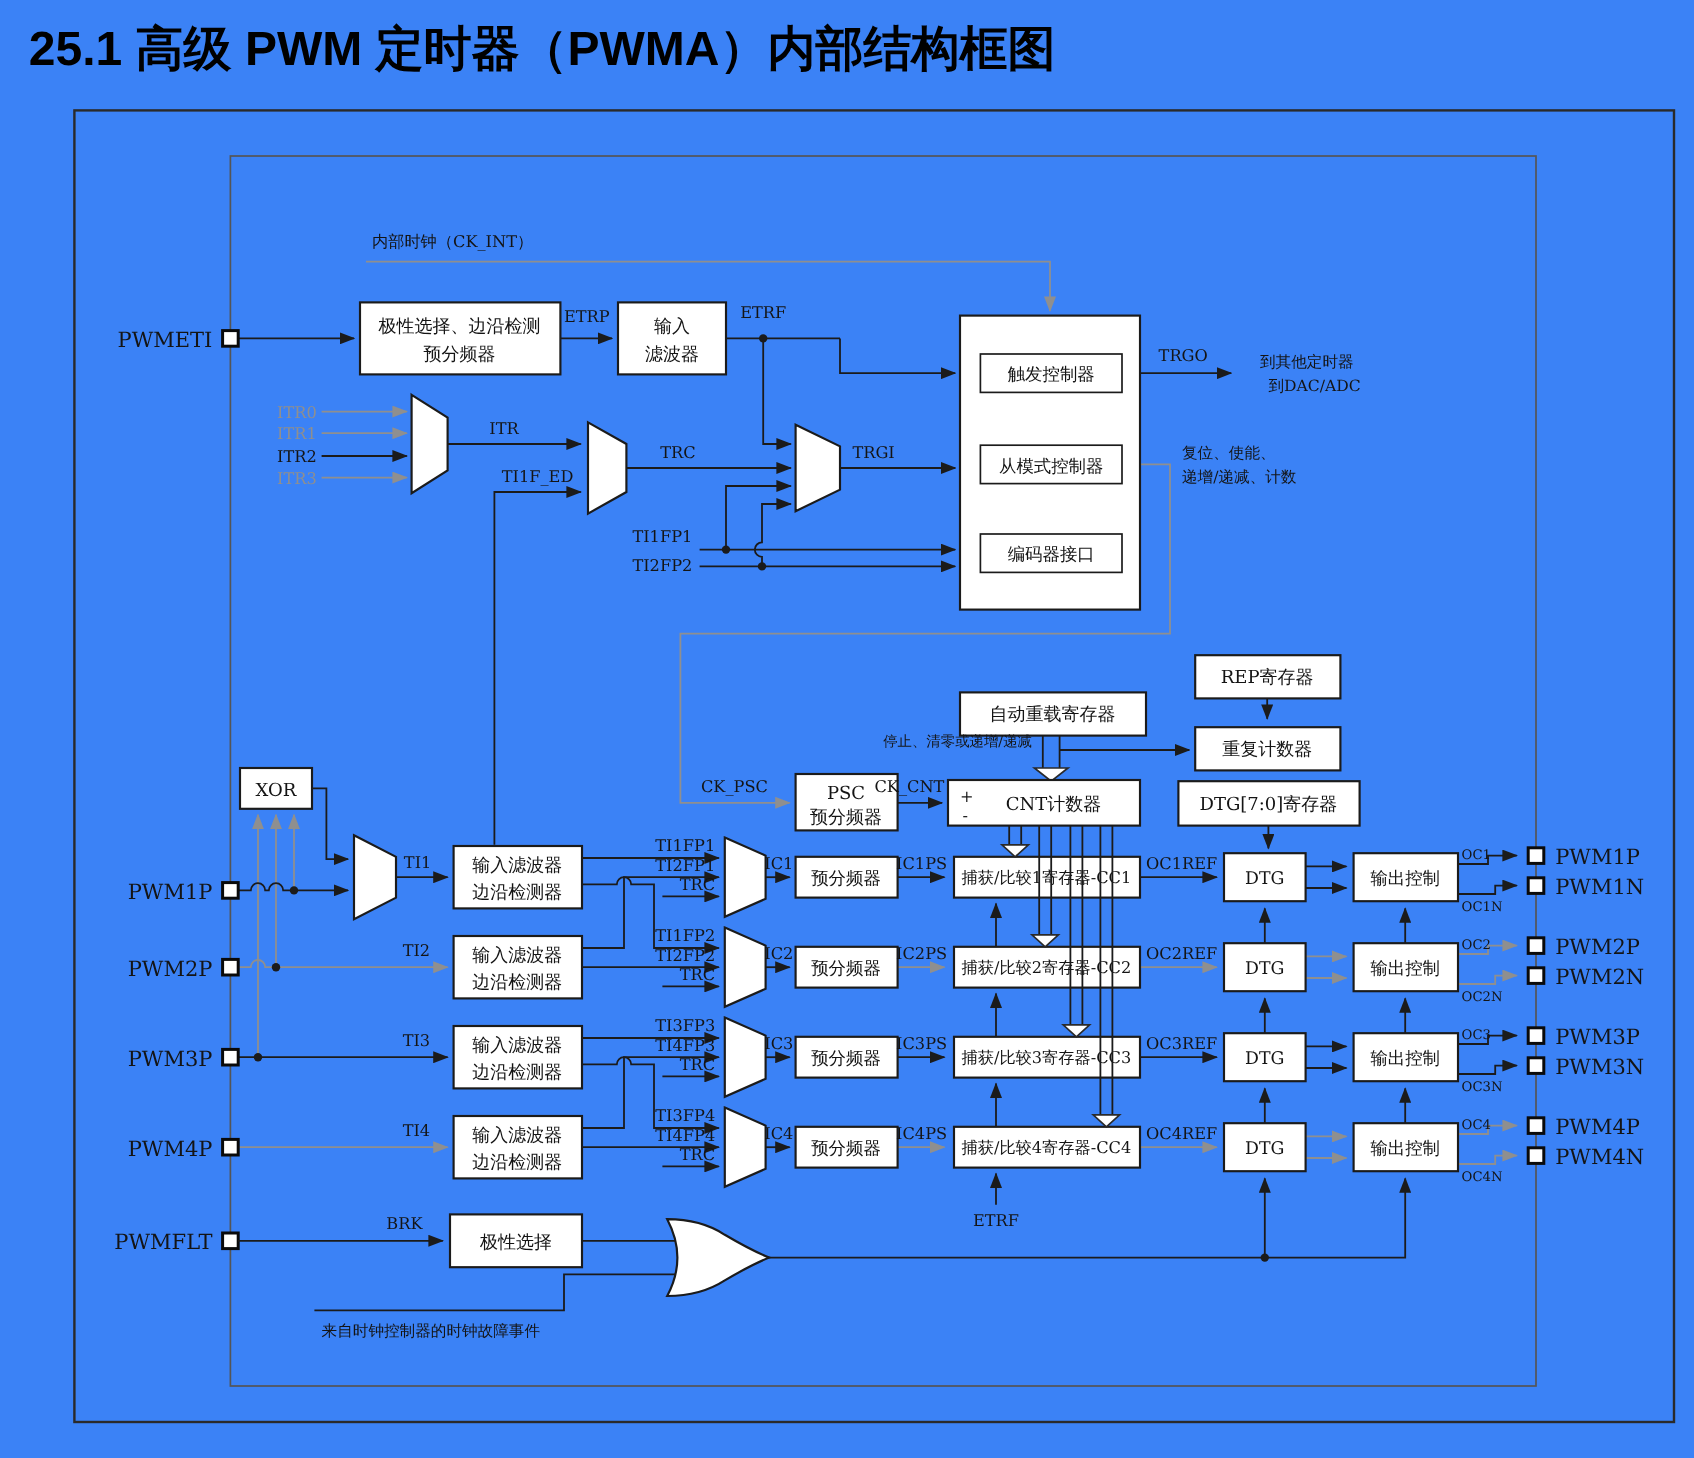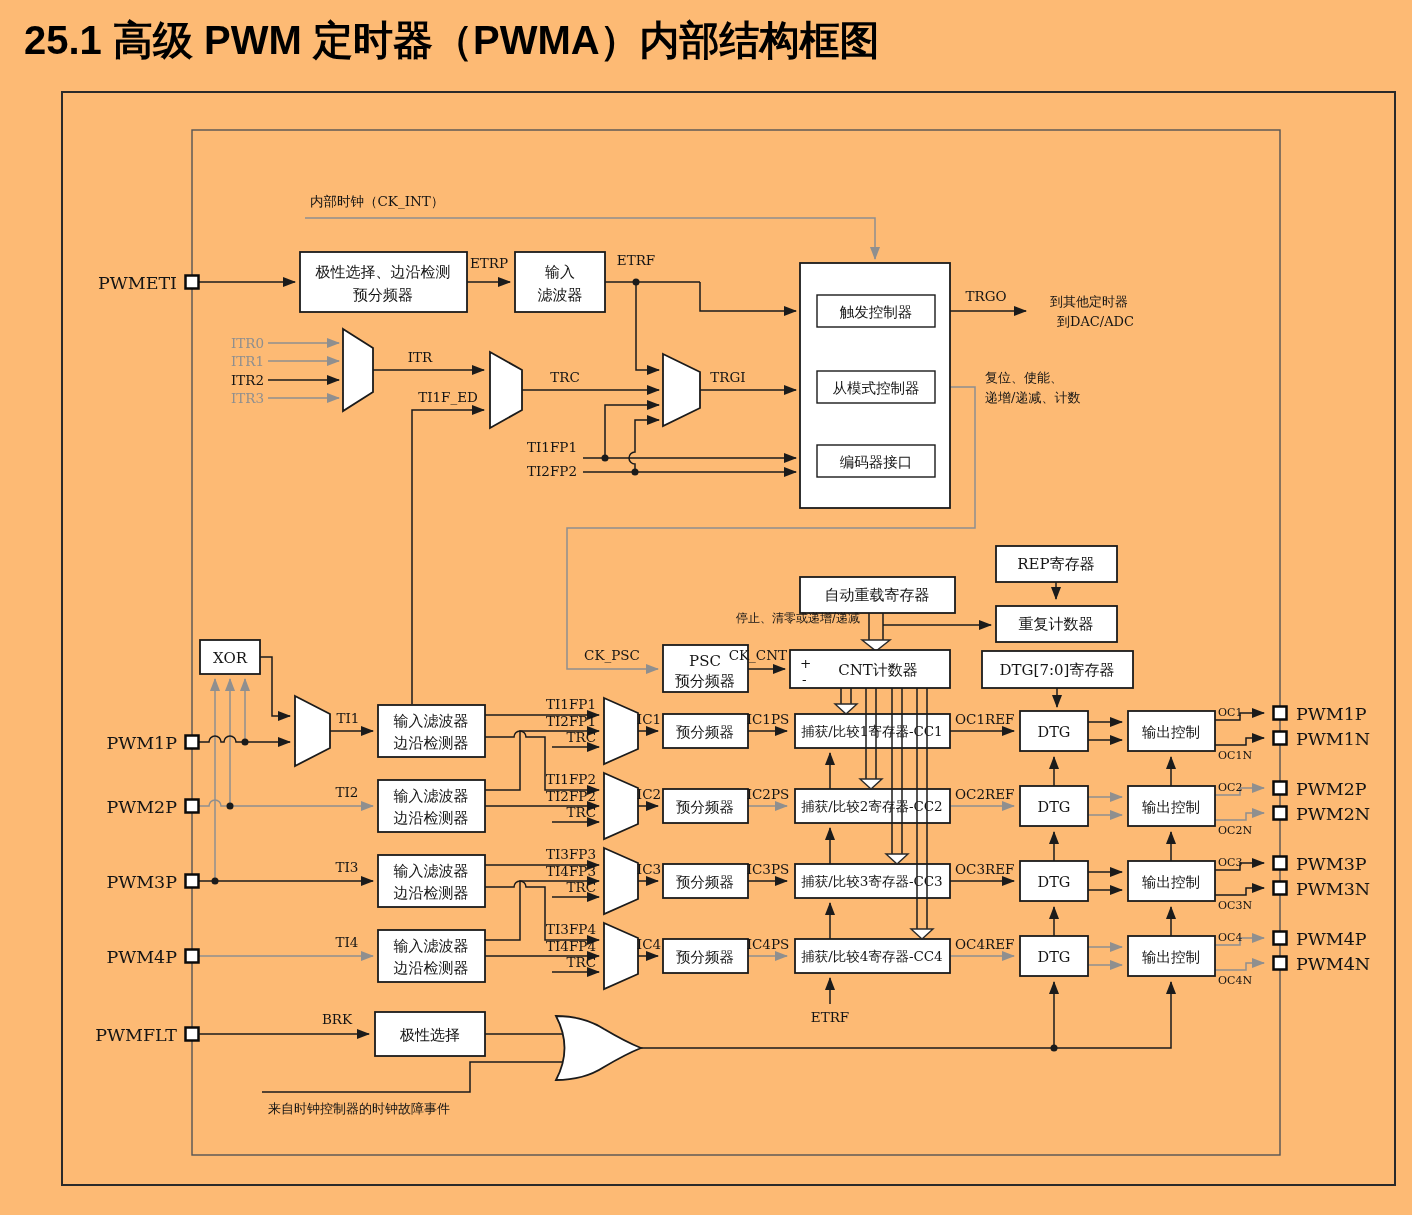--- a/index.html
+++ b/index.html
@@ -1,16 +1,16 @@
 <!DOCTYPE html>
 <html><head>
 <meta charset="utf-8">
 <style>
   html,body{margin:0;padding:0;background:#ffffff;}
-  .page{position:relative;width:1412px;height:1215px;background:#fdba74;overflow:hidden;}
+  .page{position:relative;width:1412px;height:1215px;background:#3b82f6;overflow:hidden;}
   svg{display:block;}
   svg text{font-family:"DejaVu Serif","Liberation Serif",serif;fill:#141414;}
   .title{font-family:"Liberation Sans","DejaVu Sans",sans-serif;font-weight:bold;font-size:40px;fill:#000;}
   .t{font-size:15px;text-anchor:middle;}
   .tb{font-size:14.5px;text-anchor:middle;}
   .cc{font-size:13.5px;text-anchor:middle;}
   .sig{font-size:13.5px;}
   .sigm{font-size:13.5px;text-anchor:middle;}
   .sige{font-size:13.5px;text-anchor:end;}
   .sm{font-size:11px;}

